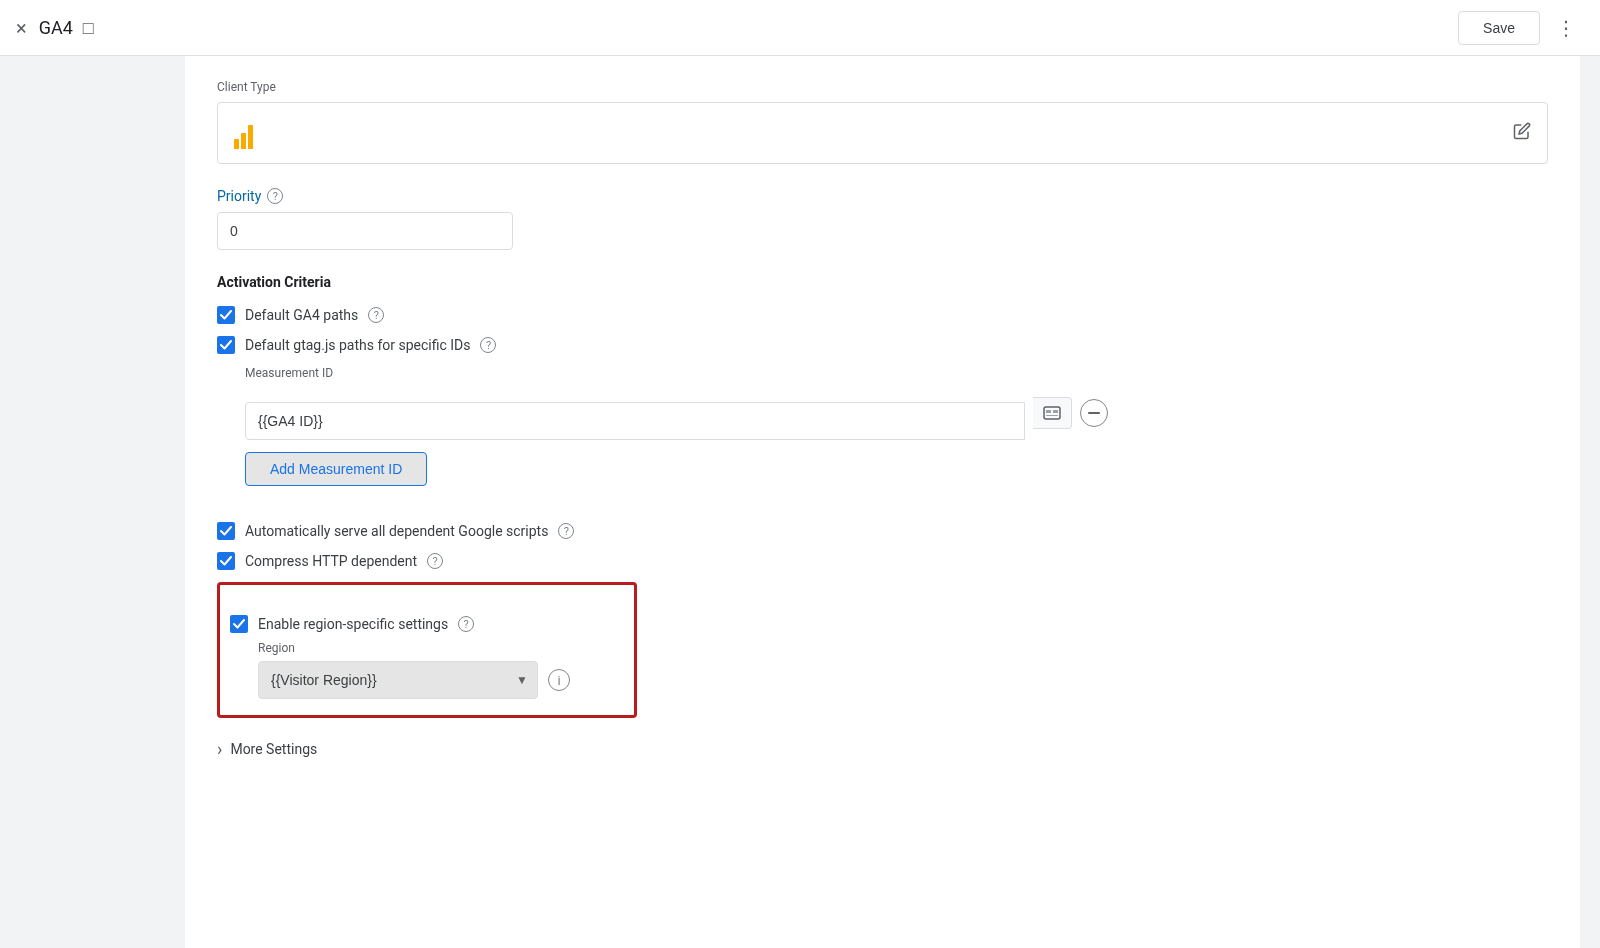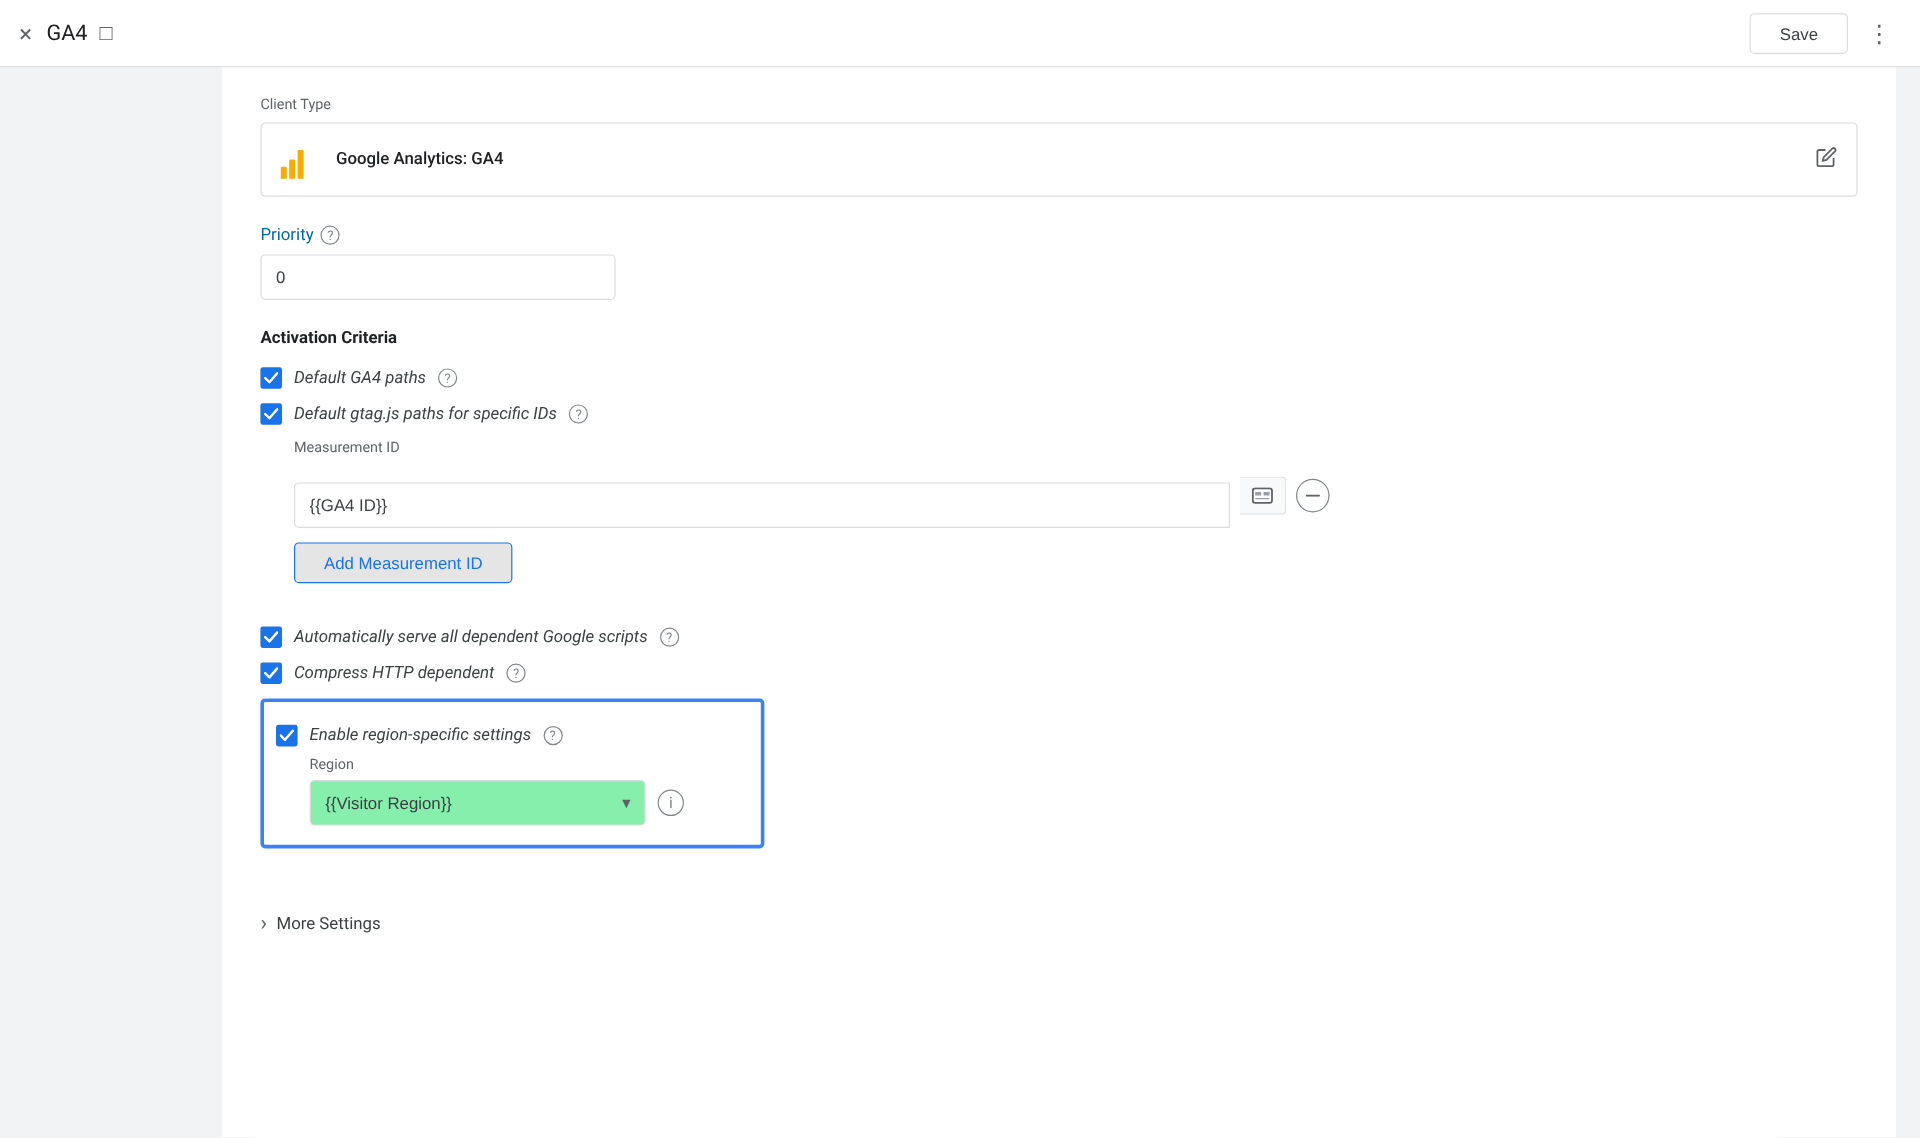--- a/index.html
+++ b/index.html
@@ -187,21 +187,20 @@
       flex-shrink: 0;
       cursor: pointer;
     }
     .checkbox-box svg {
       width: 12px;
       height: 12px;
     }
     .checkbox-label {
       font-size: 14px;
       color: #3c4043;
-      font-style: italic;
     }
 
     .measurement-id-section {
       margin-left: 28px;
       margin-bottom: 8px;
     }
     .measurement-id-label {
       font-size: 12px;
       color: #5f6368;
       margin-bottom: 6px;
@@ -256,24 +255,24 @@
       border-radius: 4px;
       padding: 8px 24px;
       font-size: 14px;
       color: #1a73e8;
       cursor: pointer;
       margin-bottom: 36px;
       margin-left: 28px;
     }
 
     .region-specific-box {
-      border: 3px solid #3b82f6;
+      border: 3px solid #b91c1c;
       border-radius: 4px;
-      padding: 19px 16px 16px 10px;
-      margin-bottom: 32px;
+      padding: 30px 16px 16px 10px;
+      margin-bottom: 0;
       display: inline-block;
       min-width: 420px;
     }
 
     .region-section {
       margin-left: 28px;
       margin-top: 8px;
     }
     .region-label {
       font-size: 12px;
@@ -285,21 +284,21 @@
       display: flex;
       align-items: center;
       gap: 10px;
     }
     .region-select {
       border: 1px solid #dadce0;
       border-radius: 4px;
       padding: 10px 36px 10px 12px;
       font-size: 14px;
       color: #3c4043;
-      background: #86efac;
+      background: #e5e5e5;
       appearance: none;
       -webkit-appearance: none;
       cursor: pointer;
       width: 280px;
       outline: none;
       position: relative;
     }
     .region-select-wrapper {
       position: relative;
       display: inline-block;
@@ -381,21 +380,20 @@
     <span class="field-label">Client Type</span>
     <div class="client-type-card">
       <div class="client-type-icon">
         <div class="ga-icon">
           <div class="ga-bar"></div>
           <div class="ga-bar"></div>
           <div class="ga-bar"></div>
         </div>
       </div>
       <div class="client-type-info">
-        <div class="client-type-name">Google Analytics: GA4</div>
       </div>
       <span class="client-type-edit">
         <svg width="18" height="18" viewBox="0 0 24 24" fill="none" stroke="#5f6368" stroke-width="2">
           <path d="M11 4H4a2 2 0 0 0-2 2v14a2 2 0 0 0 2 2h14a2 2 0 0 0 2-2v-7"></path>
           <path d="M18.5 2.5a2.121 2.121 0 0 1 3 3L12 15l-4 1 1-4 9.5-9.5z"></path>
         </svg>
       </span>
     </div>
 
     

